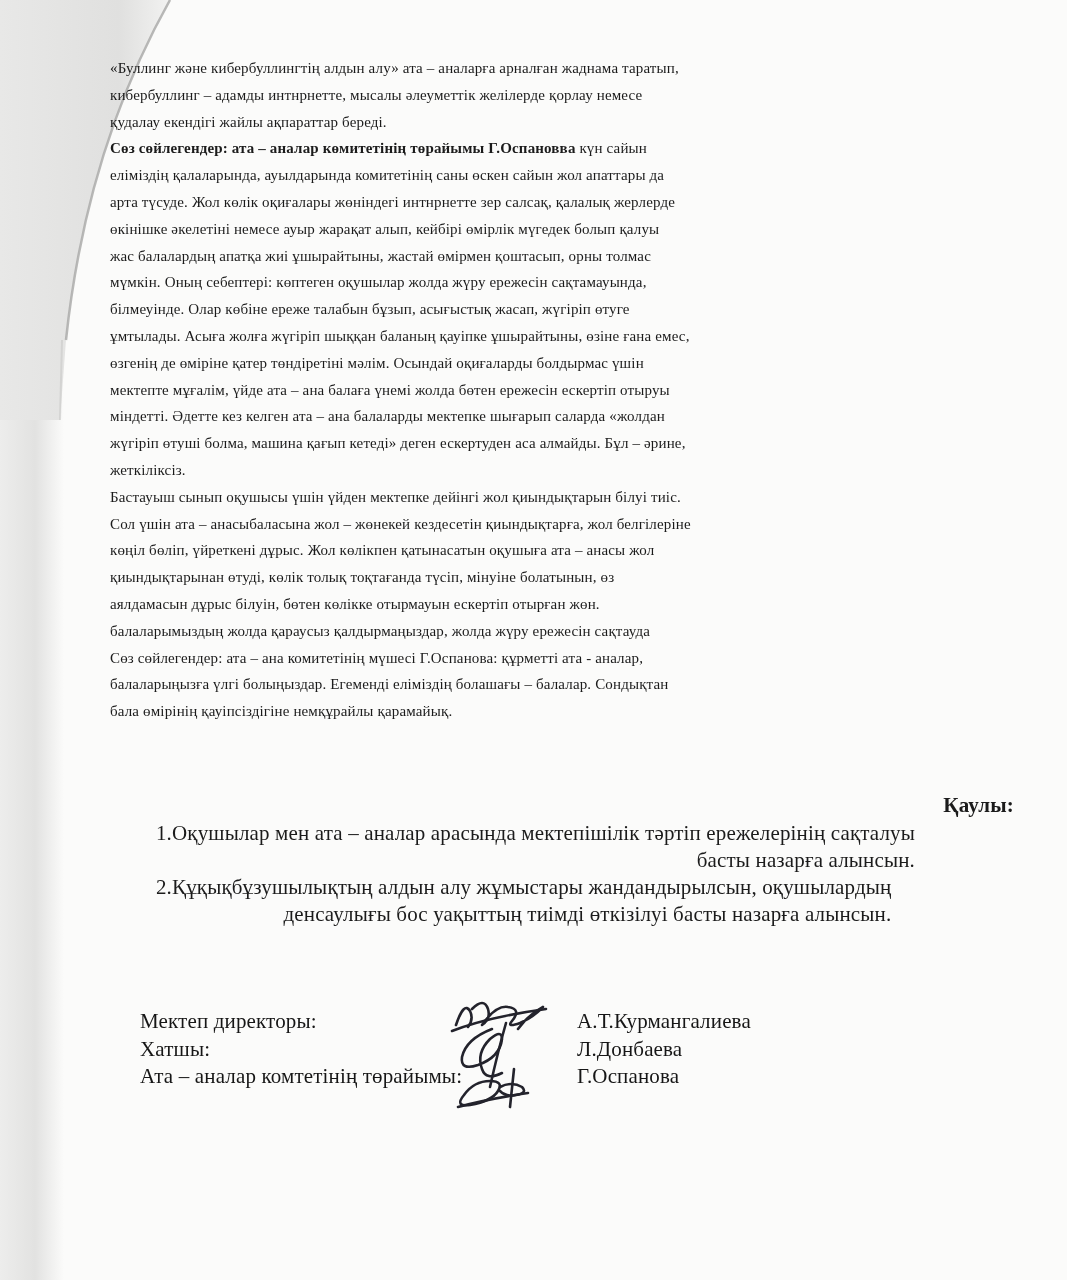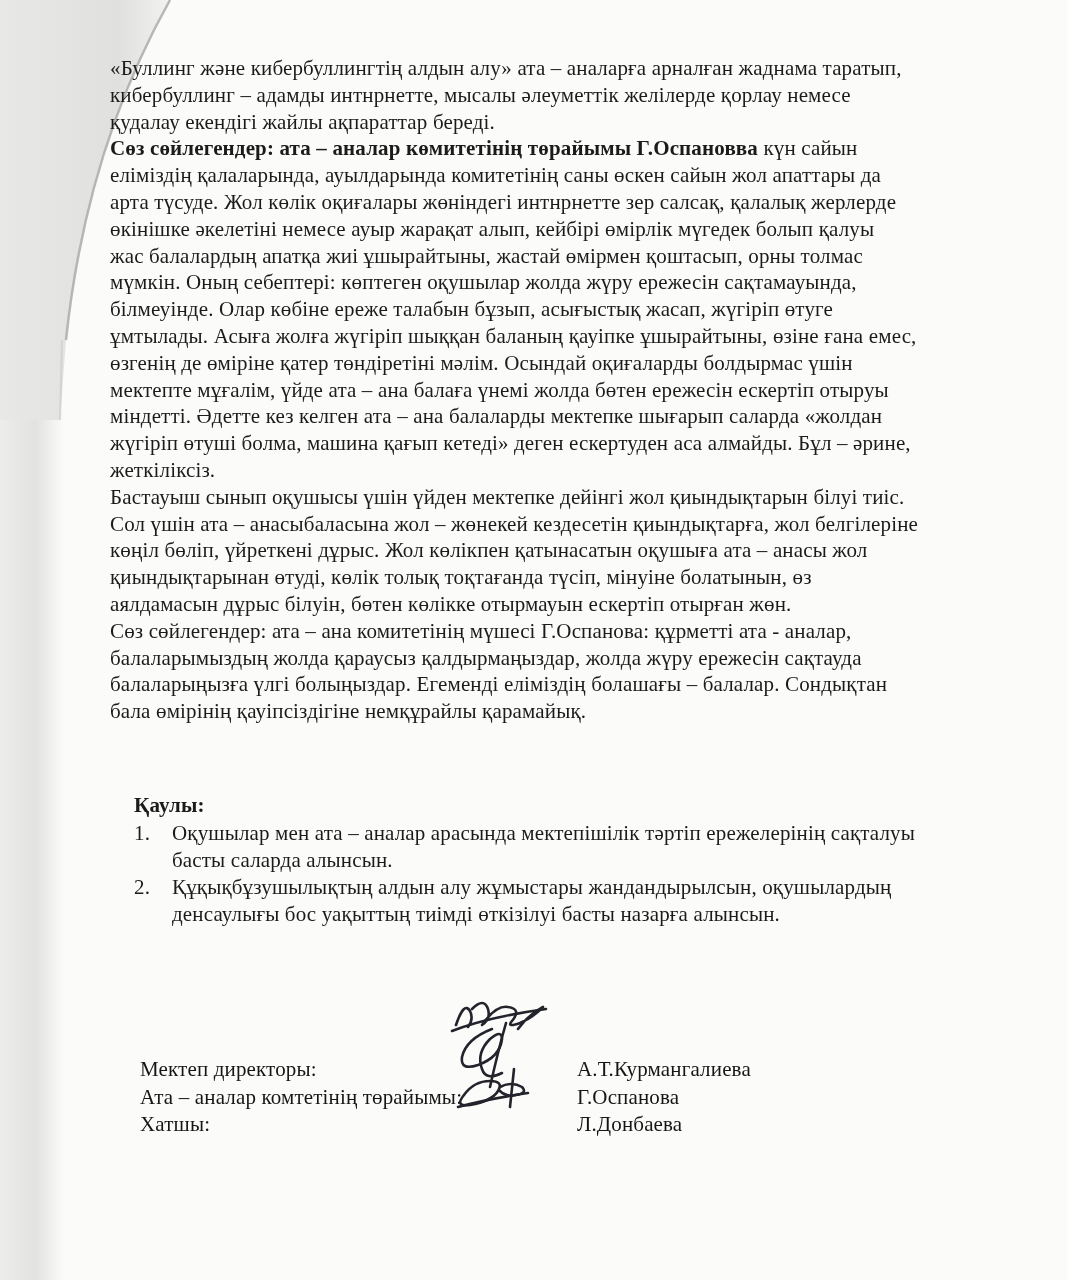--- a/index.html
+++ b/index.html
@@ -17,39 +17,39 @@
   
   .edge-shadow{
     position:absolute;left:0;top:0;width:64px;height:1280px;
     background:linear-gradient(to right,#ededec 0%,#e2e2e1 55%,rgba(251,251,250,0) 100%);
     pointer-events:none;
   }
   .corner-curl{position:absolute;left:0;top:0;pointer-events:none;}
   
   .content{
     position:absolute;left:110px;top:55px;width:905px;
-    font-size:21px;line-height:26.8px;letter-spacing:0.15px;
+    font-size:15px;line-height:26.8px;letter-spacing:0.15px;
     color:#1b1b1b;
   }
   .content .line{white-space:nowrap;}
   .lead-line{white-space:nowrap;}
   .b{font-weight:bold;}
   
   .resolution{
     position:absolute;left:134px;top:792px;width:880px;
-    font-size:21px;line-height:27px;letter-spacing:0.15px;color:#1b1b1b;
+    font-size:21px;line-height:27px;letter-spacing:0.15px;color:#1b1b1b;text-align:right;
   }
   .res-heading{font-weight:bold;margin-bottom:1px;}
   .res-item{display:flex;align-items:flex-start;}
   .res-num{width:38px;flex:0 0 38px;}
   .res-text .line{white-space:nowrap;}
   
   .signatures{
     position:absolute;left:140px;top:1008px;width:800px;
-    font-size:21px;line-height:27.5px;letter-spacing:0.15px;color:#161616;margin-top:48px;
+    font-size:21px;line-height:27.5px;letter-spacing:0.15px;color:#161616;
   }
   .sig-row{display:flex;}
   .sig-label{width:437px;flex:0 0 437px;}
   .sig-name{flex:1;}
   .sig-scribbles{position:absolute;left:448px;top:995px;pointer-events:none;}
 </style>
 </head>
 <body>
 
 <div class="page">
@@ -90,57 +90,57 @@
         <div class="line">жеткіліксіз.</div>
       </div>
     <div>
         <div class="line">Бастауыш сынып оқушысы үшін үйден мектепке дейінгі жол қиындықтарын білуі тиіс.</div>
         <div class="line">Сол үшін ата – анасыбаласына жол – жөнекей кездесетін қиындықтарға, жол белгілеріне</div>
         <div class="line">көңіл бөліп, үйреткені дұрыс. Жол көлікпен қатынасатын оқушыға ата – анасы жол</div>
         <div class="line">қиындықтарынан өтуді, көлік толық тоқтағанда түсіп, мінуіне болатынын, өз</div>
         <div class="line">аялдамасын дұрыс білуін, бөтен көлікке отырмауын ескертіп отырған жөн.</div>
       </div>
     <div>
+        <div class="line">балаларымыздың жолда қараусыз қалдырмаңыздар, жолда жүру ережесін сақтауда</div>
         <div class="line">Сөз сөйлегендер: ата – ана комитетінің мүшесі Г.Оспанова: құрметті ата -  аналар,</div>
-        <div class="line">балаларымыздың жолда қараусыз қалдырмаңыздар, жолда жүру ережесін сақтауда</div>
         <div class="line">балаларыңызға үлгі болыңыздар. Егеменді еліміздің болашағы – балалар. Сондықтан</div>
         <div class="line">бала өмірінің қауіпсіздігіне немқұрайлы қарамайық.</div>
       </div>
   </div>
 
   <div class="resolution">
     <div class="res-heading">Қаулы:</div>
     <div class="res-item">
       <span class="res-num">1.</span>
       <div class="res-text">
           <div class="line">Оқушылар мен ата – аналар арасында мектепішілік тәртіп ережелерінің сақталуы</div>
-          <div class="line">басты саларда алынсын.</div>
+          <div class="line">басты назарға алынсын.</div>
         </div>
     </div>
     <div class="res-item">
       <span class="res-num">2.</span>
       <div class="res-text">
           <div class="line">Құқықбұзушылықтың алдын алу жұмыстары жандандырылсын, оқушылардың</div>
           <div class="line">денсаулығы бос уақыттың тиімді өткізілуі басты назарға алынсын.</div>
         </div>
     </div>
   </div>
 
   <div class="signatures">
     <div class="sig-row">
       <span class="sig-label">Мектеп директоры:</span>
       <span class="sig-name">А.Т.Курмангалиева</span>
     </div>
     <div class="sig-row">
+      <span class="sig-label">Хатшы:</span>
+      <span class="sig-name">Л.Донбаева</span>
+    </div>
+    <div class="sig-row">
       <span class="sig-label">Ата – аналар комтетінің төрайымы:</span>
       <span class="sig-name">Г.Оспанова</span>
-    </div>
-    <div class="sig-row">
-      <span class="sig-label">Хатшы:</span>
-      <span class="sig-name">Л.Донбаева</span>
     </div>
   </div>
 
   <svg class="sig-scribbles" width="140" height="115" viewBox="0 0 140 115" aria-hidden="true">
     <g fill="none" stroke="#23232c" stroke-width="2.6" stroke-linecap="round" stroke-linejoin="round">
 
       <path d="M8,30 Q16,6 22,16 Q26,24 20,32 M24,14 Q36,2 40,14 Q43,24 34,30 Q48,10 60,12 Q74,14 64,26 Q58,33 72,28 Q86,22 95,12 M95,12 Q80,20 70,34"></path>
       <path d="M4,36 Q40,22 98,14"></path>
 
       <path d="M44,34 Q18,44 14,62 Q12,76 30,70 Q52,62 54,44 Q54,34 42,44 Q28,58 34,74 Q38,86 54,78"></path>

